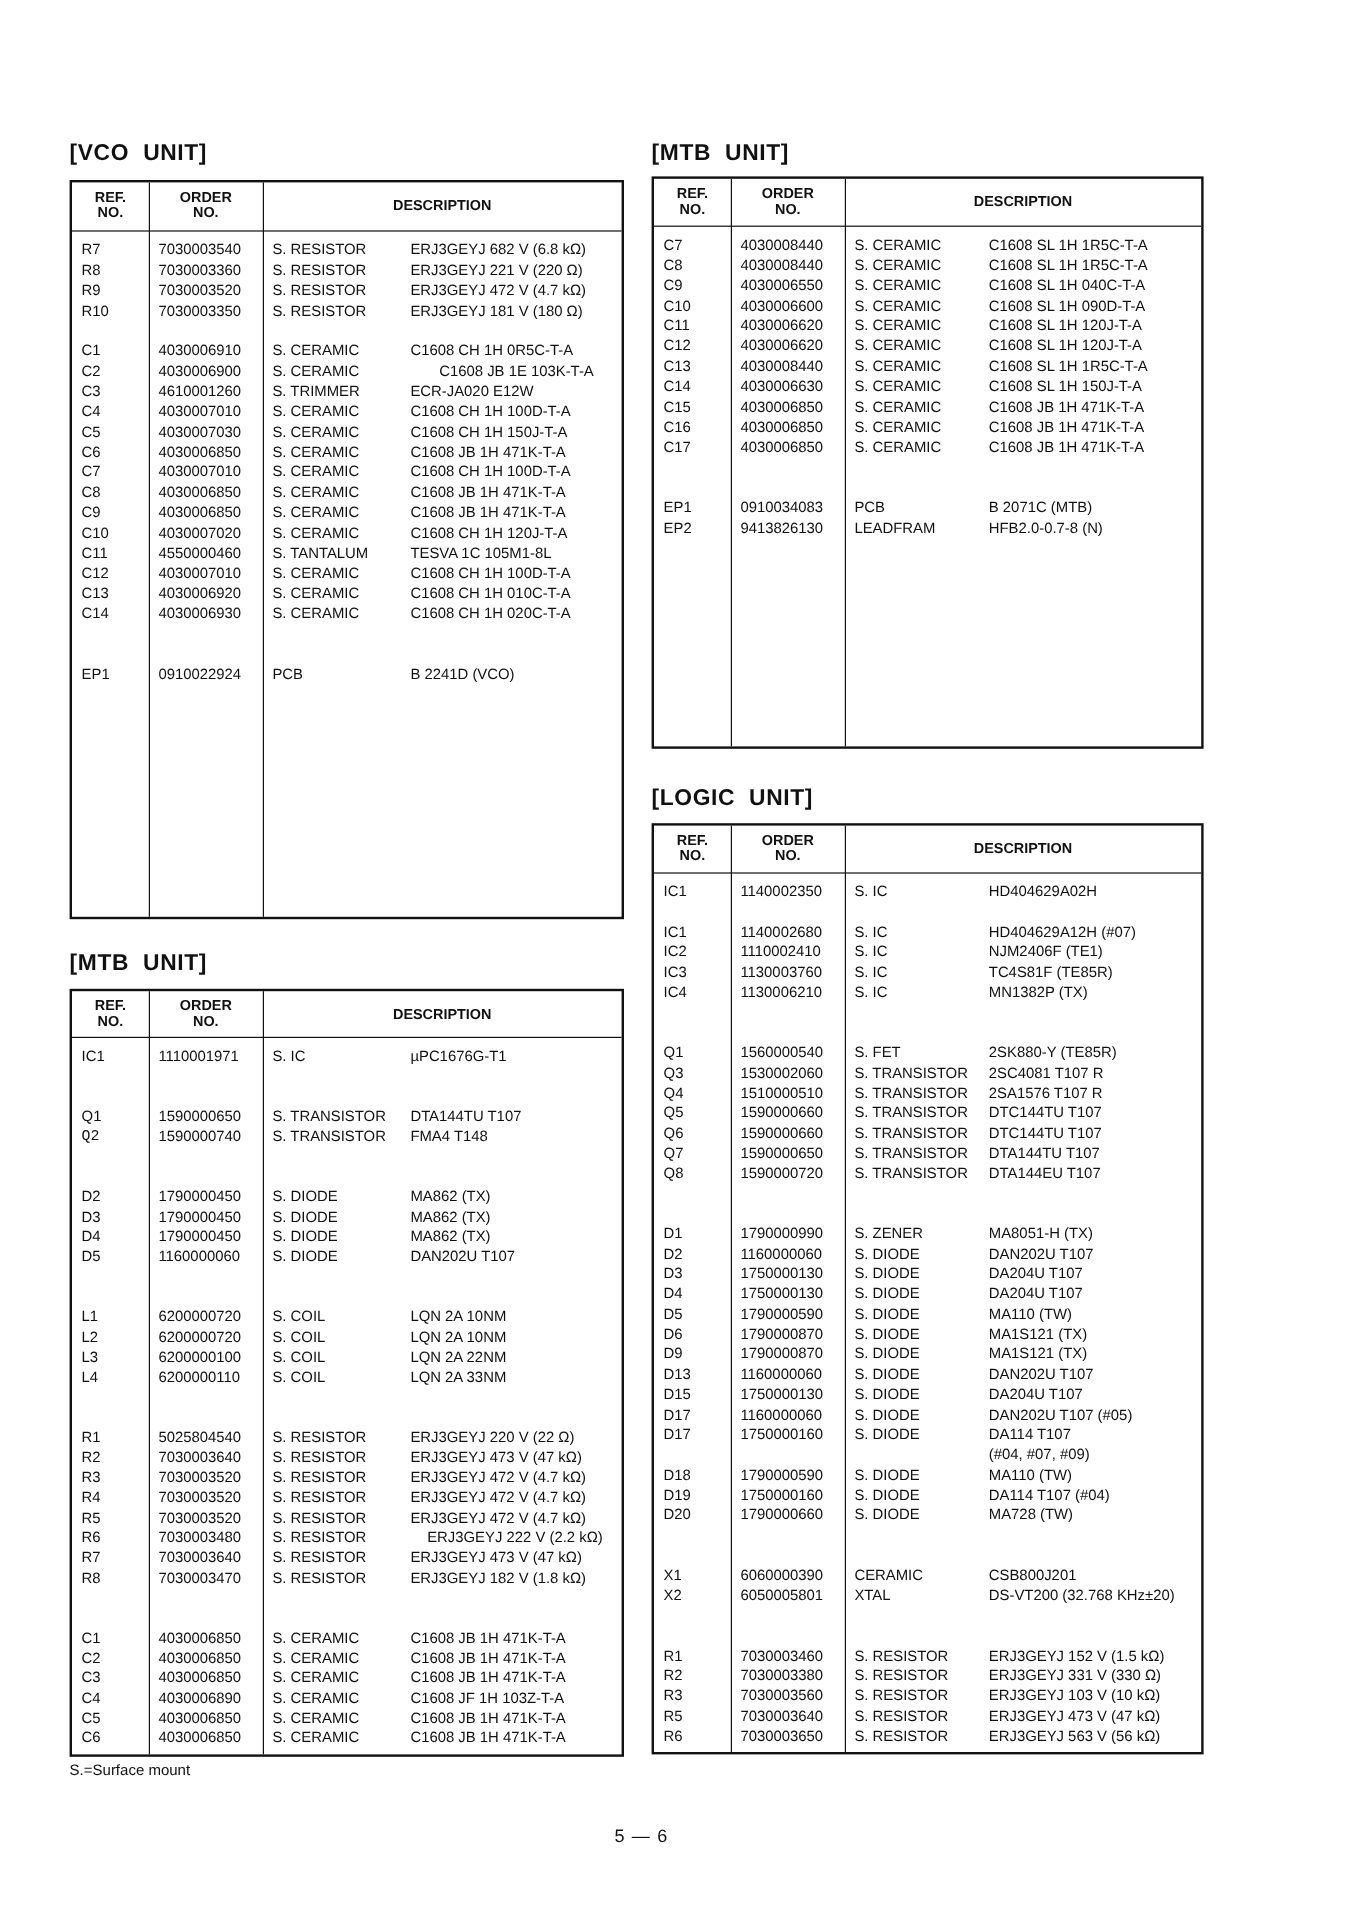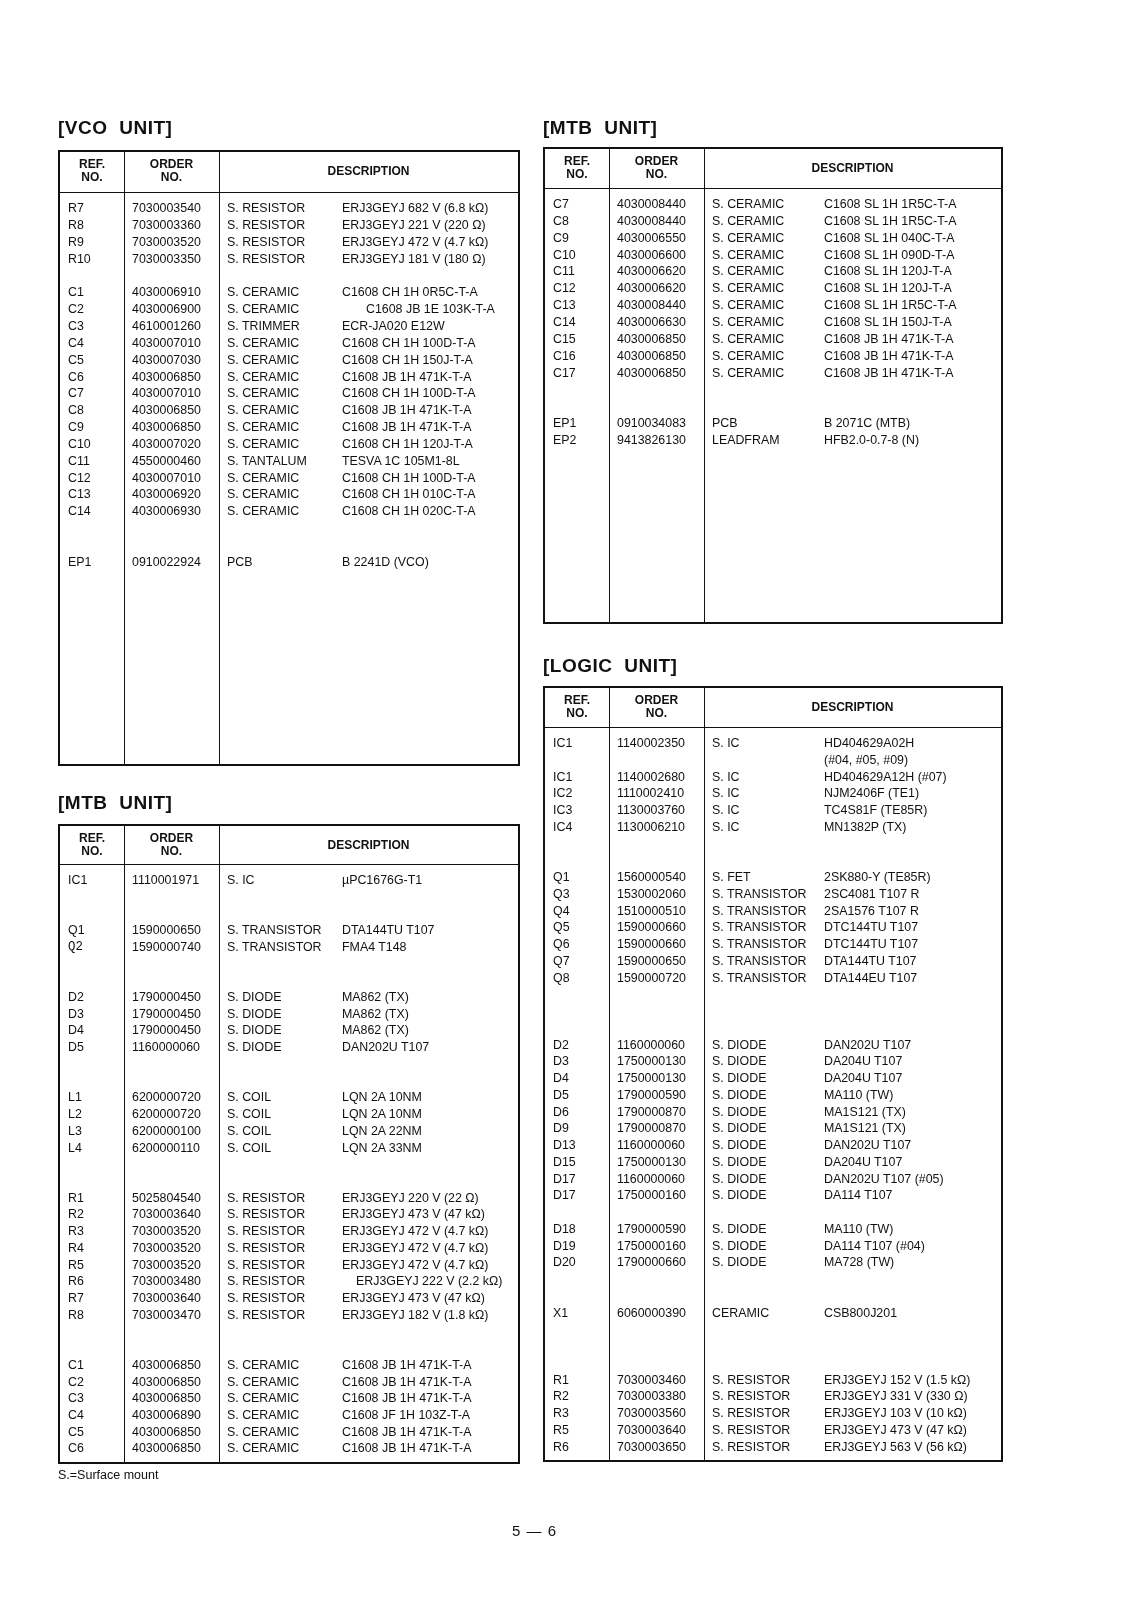--- a/index.html
+++ b/index.html
@@ -409,26 +409,20 @@
       <div class="hcell" style="left: 159px; width: 297px; top: 13px;">DESCRIPTION</div>
     </div>
     <div class="vline" style="left: 64px;"></div>
     <div class="vline" style="left: 159px;"></div>
     <div class="row" style="top: 47px;">
       <span style="left: 8px;">IC1</span>
       <span style="left: 72px;">1140002350</span>
       <span style="left: 167px;">S. IC</span>
       <span style="left: 279px;">HD404629A02H</span>
     </div>
-    <div class="row" style="top: 63.75px;">
-      <span style="left: 8px;"></span>
-      <span style="left: 72px;"></span>
-      <span style="left: 167px;"></span>
-      <span style="left: 279px;">(#04, #05, #09)</span>
-    </div>
     <div class="row" style="top: 80.5px;">
       <span style="left: 8px;">IC1</span>
       <span style="left: 72px;">1140002680</span>
       <span style="left: 167px;">S. IC</span>
       <span style="left: 279px;">HD404629A12H (#07)</span>
     </div>
     <div class="row" style="top: 97.25px;">
       <span style="left: 8px;">IC2</span>
       <span style="left: 72px;">1110002410</span>
       <span style="left: 167px;">S. IC</span>
@@ -481,20 +475,26 @@
       <span style="left: 72px;">1590000650</span>
       <span style="left: 167px;">S. TRANSISTOR</span>
       <span style="left: 279px;">DTA144TU T107</span>
     </div>
     <div class="row" style="top: 281.5px;">
       <span style="left: 8px;">Q8</span>
       <span style="left: 72px;">1590000720</span>
       <span style="left: 167px;">S. TRANSISTOR</span>
       <span style="left: 279px;">DTA144EU T107</span>
     </div>
+    <div class="row" style="top: 331.75px;">
+      <span style="left: 8px;">D1</span>
+      <span style="left: 72px;">1790000990</span>
+      <span style="left: 167px;">S. ZENER</span>
+      <span style="left: 279px;">MA8051-H (TX)</span>
+    </div>
     <div class="row" style="top: 348.5px;">
       <span style="left: 8px;">D2</span>
       <span style="left: 72px;">1160000060</span>
       <span style="left: 167px;">S. DIODE</span>
       <span style="left: 279px;">DAN202U T107</span>
     </div>
     <div class="row" style="top: 365.25px;">
       <span style="left: 8px;">D3</span>
       <span style="left: 72px;">1750000130</span>
       <span style="left: 167px;">S. DIODE</span>
@@ -540,20 +540,26 @@
       <span style="left: 8px;">D17</span>
       <span style="left: 72px;">1160000060</span>
       <span style="left: 167px;">S. DIODE</span>
       <span style="left: 279px;">DAN202U T107 (#05)</span>
     </div>
     <div class="row" style="top: 499.25px;">
       <span style="left: 8px;">D17</span>
       <span style="left: 72px;">1750000160</span>
       <span style="left: 167px;">S. DIODE</span>
       <span style="left: 279px;">DA114 T107</span>
+    </div>
+    <div class="row" style="top: 516px;">
+      <span style="left: 8px;"></span>
+      <span style="left: 72px;"></span>
+      <span style="left: 167px;"></span>
+      <span style="left: 279px;">(#04, #07, #09)</span>
     </div>
     <div class="row" style="top: 532.75px;">
       <span style="left: 8px;">D18</span>
       <span style="left: 72px;">1790000590</span>
       <span style="left: 167px;">S. DIODE</span>
       <span style="left: 279px;">MA110 (TW)</span>
     </div>
     <div class="row" style="top: 549.5px;">
       <span style="left: 8px;">D19</span>
       <span style="left: 72px;">1750000160</span>
@@ -564,20 +570,26 @@
       <span style="left: 8px;">D20</span>
       <span style="left: 72px;">1790000660</span>
       <span style="left: 167px;">S. DIODE</span>
       <span style="left: 279px;">MA728 (TW)</span>
     </div>
     <div class="row" style="top: 616.5px;">
       <span style="left: 8px;">X1</span>
       <span style="left: 72px; text-align: center;">6060000390</span>
       <span style="left: 167px;">CERAMIC</span>
       <span style="left: 279px;">CSB800J201</span>
+    </div>
+    <div class="row" style="top: 633.25px;">
+      <span style="left: 8px;">X2</span>
+      <span style="left: 72px;">6050005801</span>
+      <span style="left: 167px;">XTAL</span>
+      <span style="left: 279px;">DS-VT200 (32.768 KHz±20)</span>
     </div>
     <div class="row" style="top: 683.5px;">
       <span style="left: 8px;">R1</span>
       <span style="left: 72px;">7030003460</span>
       <span style="left: 167px;">S. RESISTOR</span>
       <span style="left: 279px;">ERJ3GEYJ 152 V (1.5 kΩ)</span>
     </div>
     <div class="row" style="top: 700.25px;">
       <span style="left: 8px;">R2</span>
       <span style="left: 72px;">7030003380</span>

